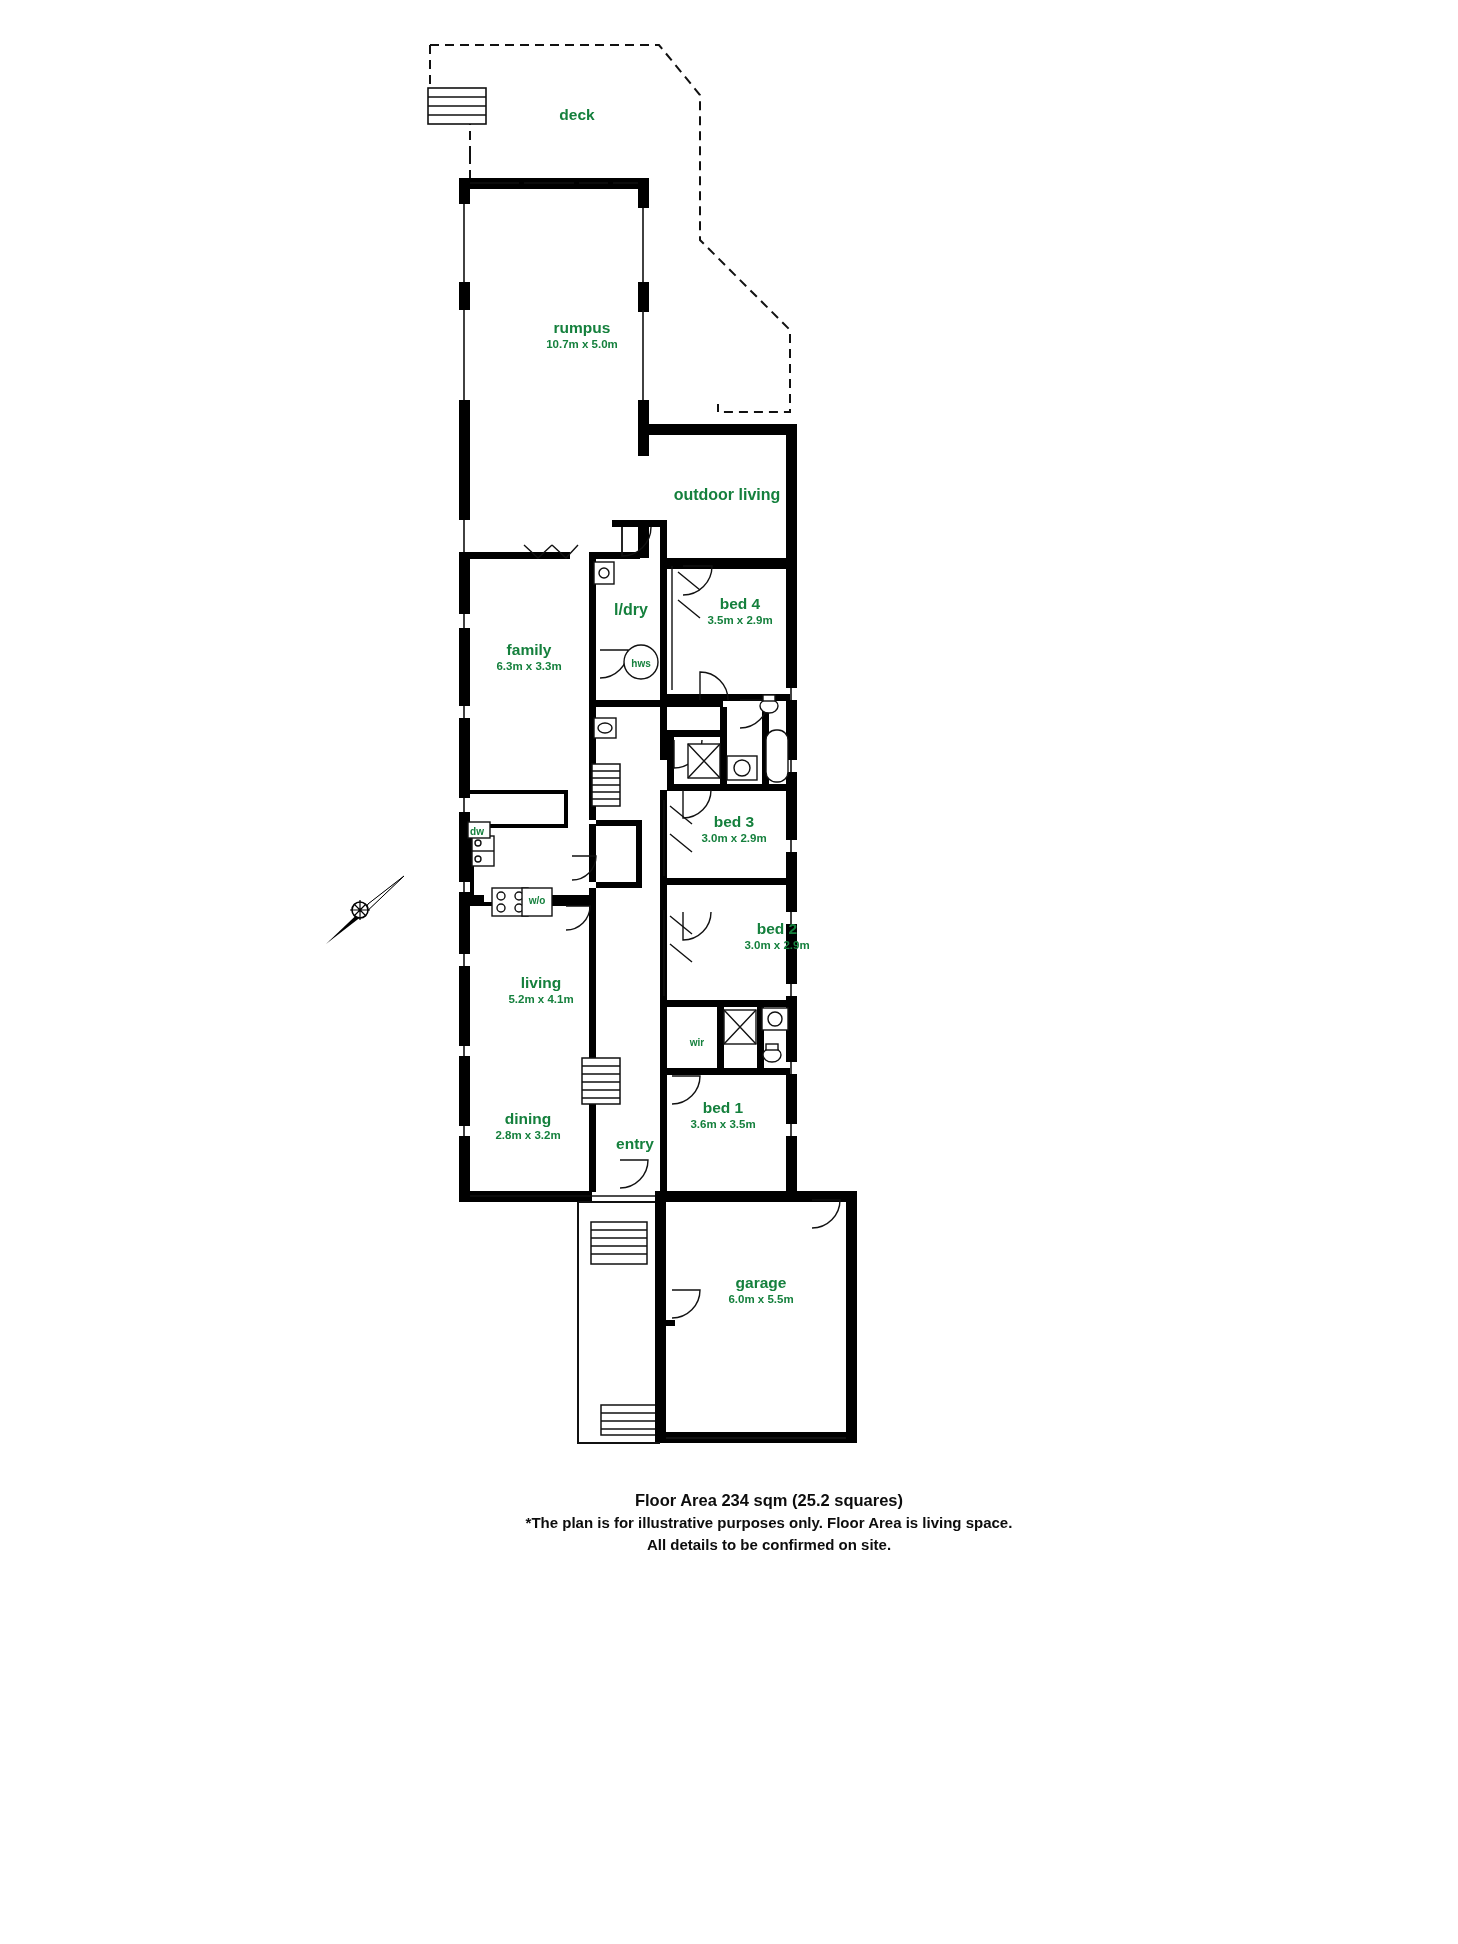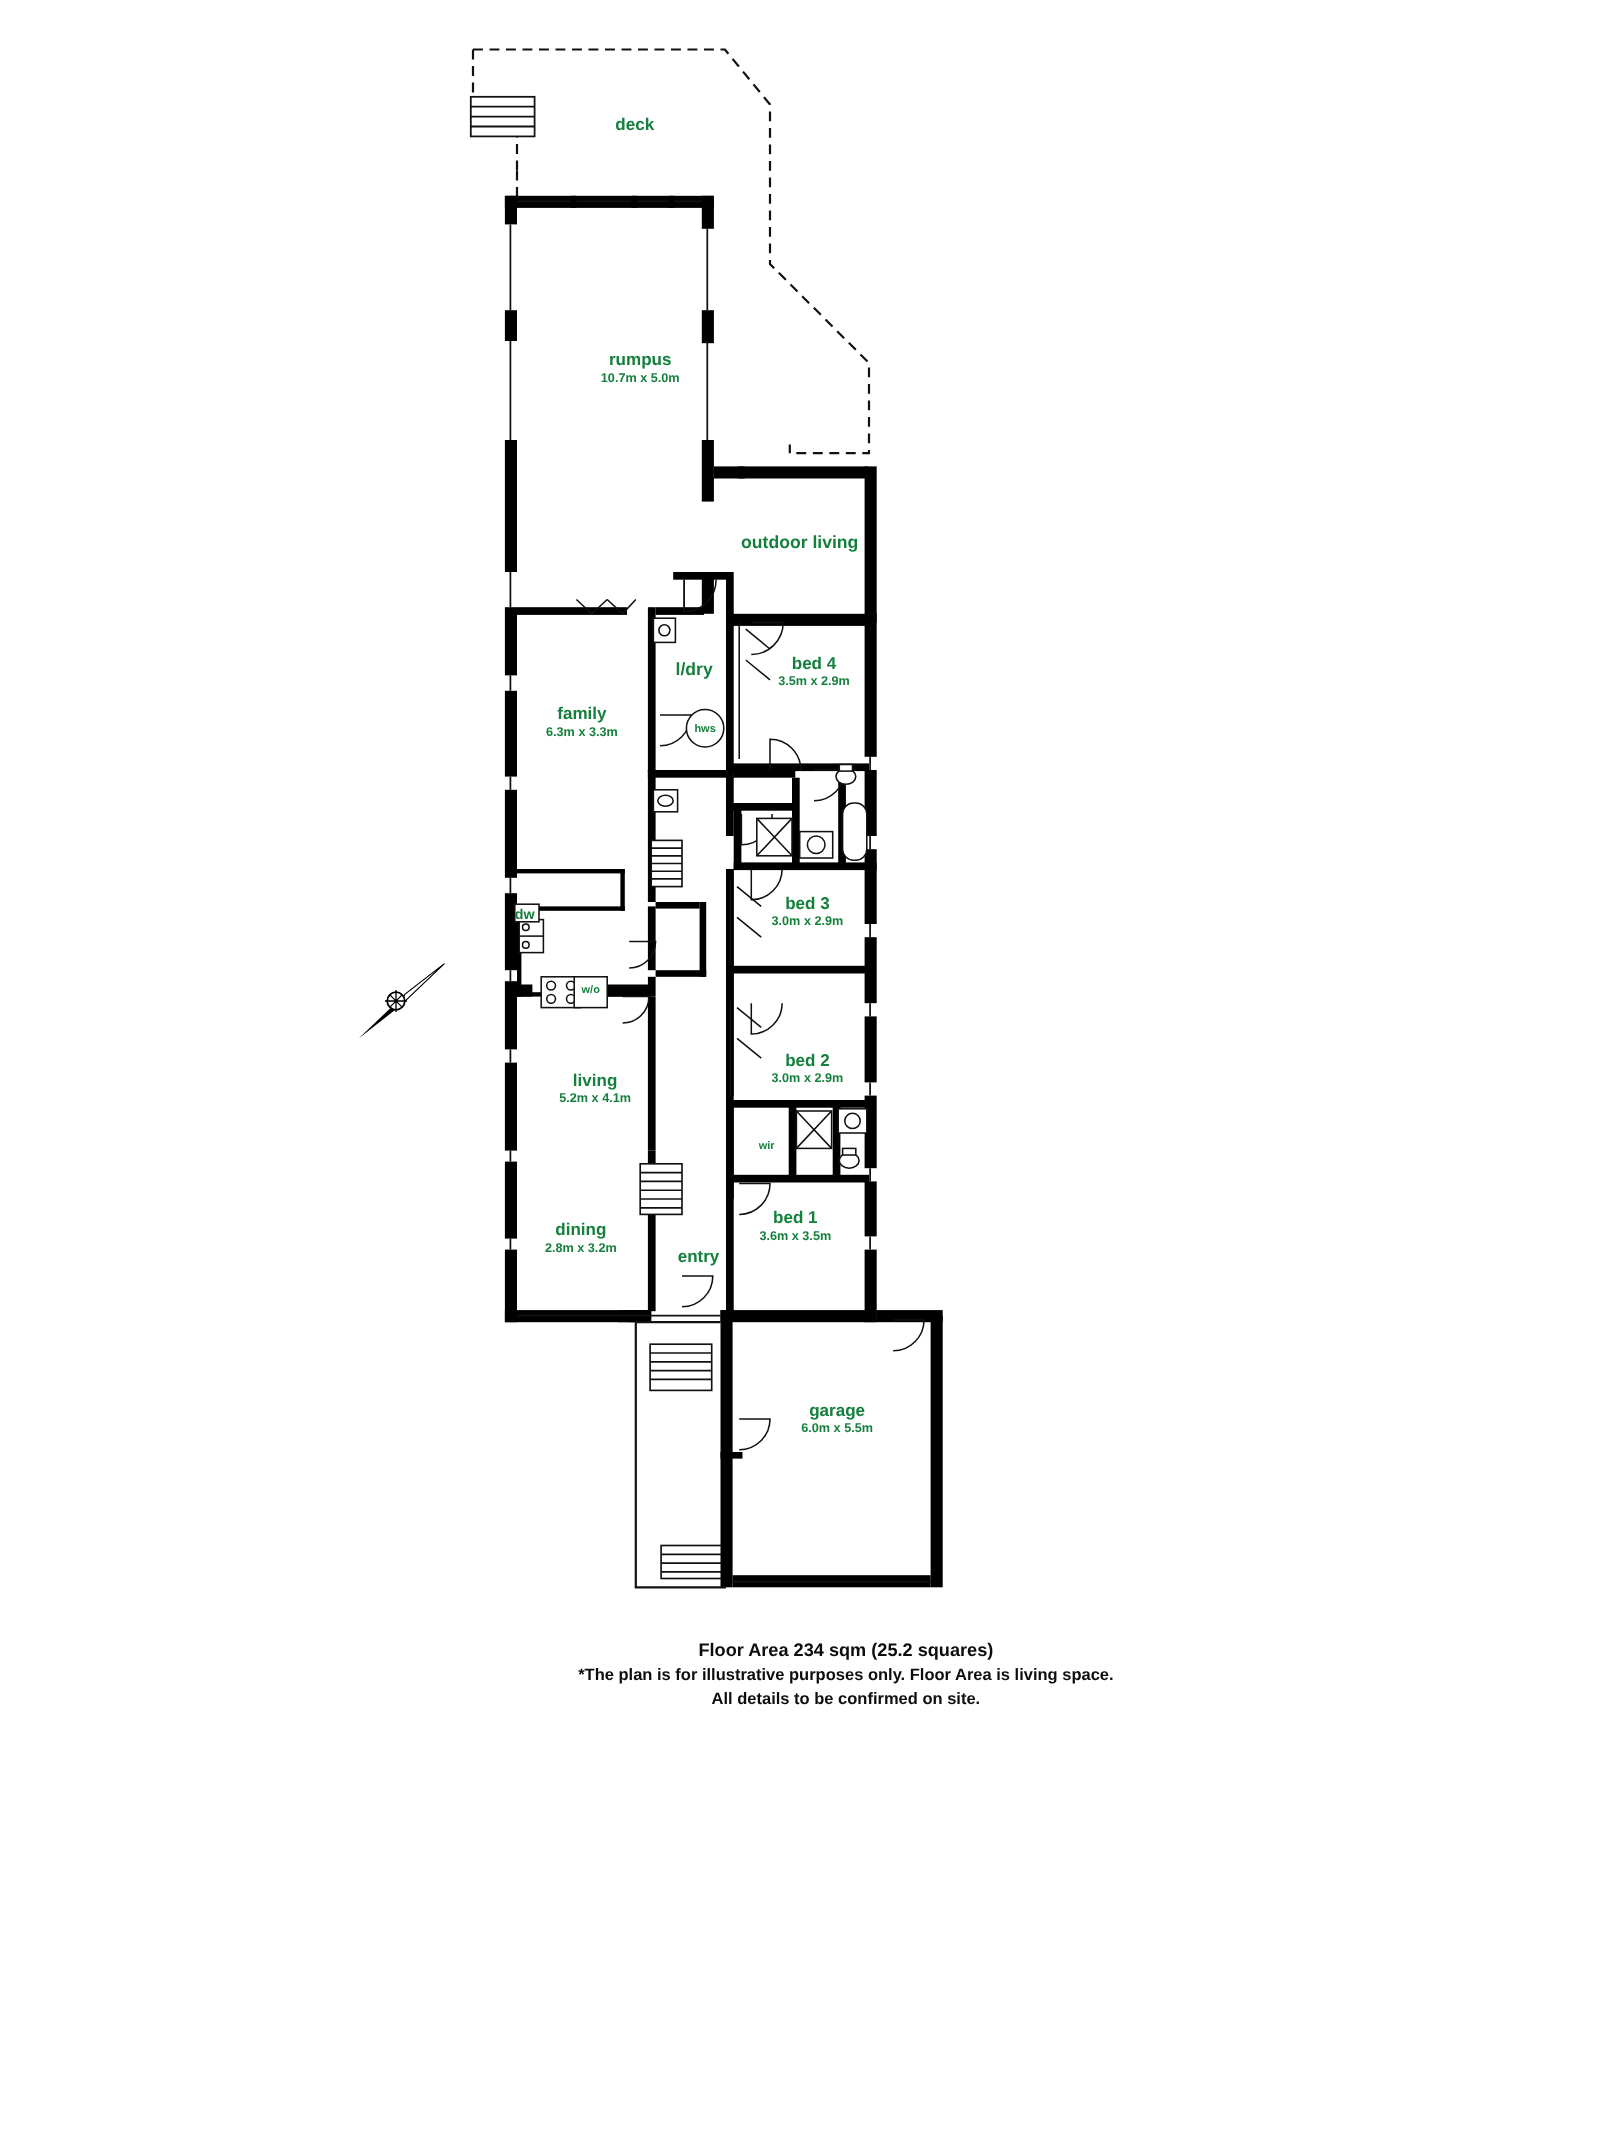--- a/index.html
+++ b/index.html
@@ -37,21 +37,21 @@
     display: block;
   }
   .lbl .dims {
     font-weight: bold;
     font-size: 11.5px;
     line-height: 15px;
     display: block;
   }
   .lbl.small .name { font-size: 16px; }
   .lbl.tiny .name { font-size: 10px; font-weight: bold; }
-  .lbl.micro .name { font-size: 13px; font-weight: bold; }
+  .lbl.micro .name { font-size: 10px; font-weight: bold; }
   .footer {
     position: absolute;
     left: 0;
     width: 1458px;
     text-align: center;
     font-family: "Liberation Sans", sans-serif;
     color: #0d0d0d;
   }
   .footer .area {
     font-size: 16.5px;
@@ -378,21 +378,21 @@
 </div>
 
 <div class="lbl micro" style="left:477px; top:831px;">
   <span class="name">dw</span>
 </div>
 
 <div class="lbl tiny" style="left:537px; top:900px;">
   <span class="name">w/o</span>
 </div>
 
-<div class="lbl" style="left:734px; top:936px;margin-top:36px;">
+<div class="lbl" style="left:777px; top:936px;">
   <span class="name">bed 2</span>
   <span class="dims">3.0m x 2.9m</span>
 </div>
 
 <div class="lbl" style="left:541px; top:990px;">
   <span class="name">living</span>
   <span class="dims">5.2m x 4.1m</span>
 </div>
 
 <div class="lbl tiny" style="left:697px; top:1042px;">

